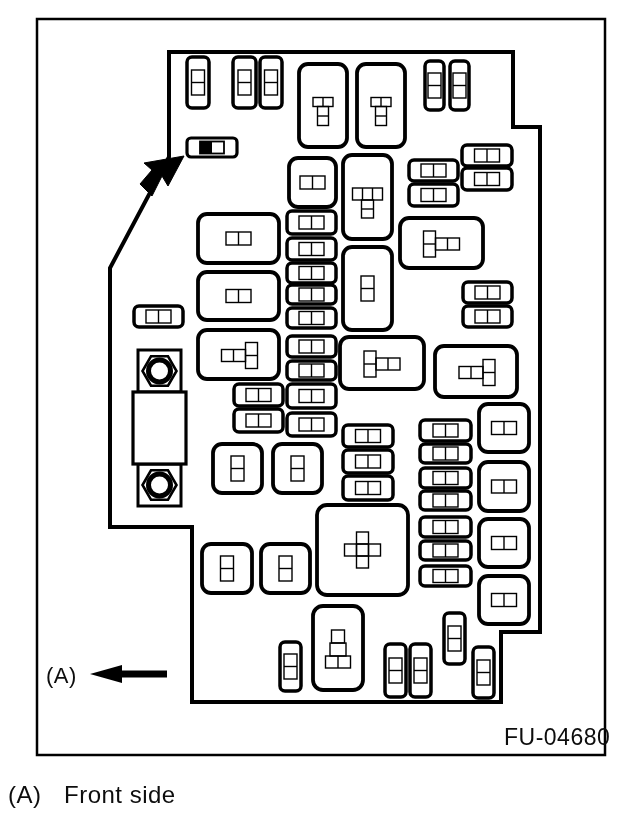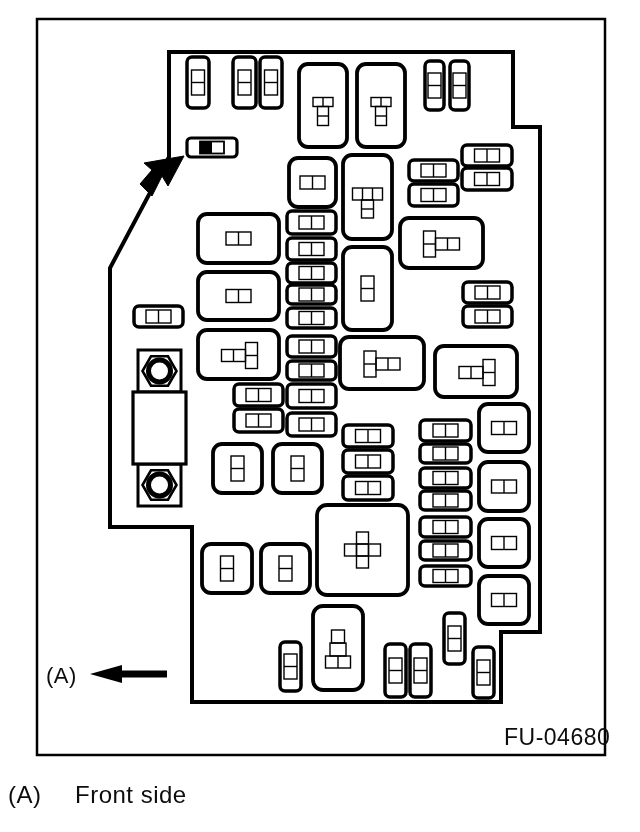--- a/index.html
+++ b/index.html
@@ -13,21 +13,21 @@
   .diagram-wrap{position:absolute;left:0;top:0;width:640px;height:832px;}
   svg{display:block;}
   .caption{
     position:absolute;
     left:0;top:781px;width:640px;height:30px;
     color:#0d0d0d;
     font-size:24px;
     letter-spacing:0.5px;
   }
   .caption .key{position:absolute;left:8px;top:0;}
-  .caption .txt{position:absolute;left:75px;top:0;}
+  .caption .txt{position:absolute;left:64px;top:0;}
 </style>
 </head>
 <body>
 
 <div class="page">
   <div class="diagram-wrap">
     <svg id="diagram" width="640" height="832" viewBox="0 0 640 832" xmlns="http://www.w3.org/2000/svg">
         <rect x="37" y="19" width="568" height="736" fill="#ffffff" stroke="#000000" stroke-width="2.5"></rect>
         <polygon points="169,52 513,52 513,127 540,127 540,632 501,632 501,702 192,702 192,527 110,527 110,268 169,157" fill="#ffffff" stroke="#000000" stroke-width="4"></polygon>
         <g>

